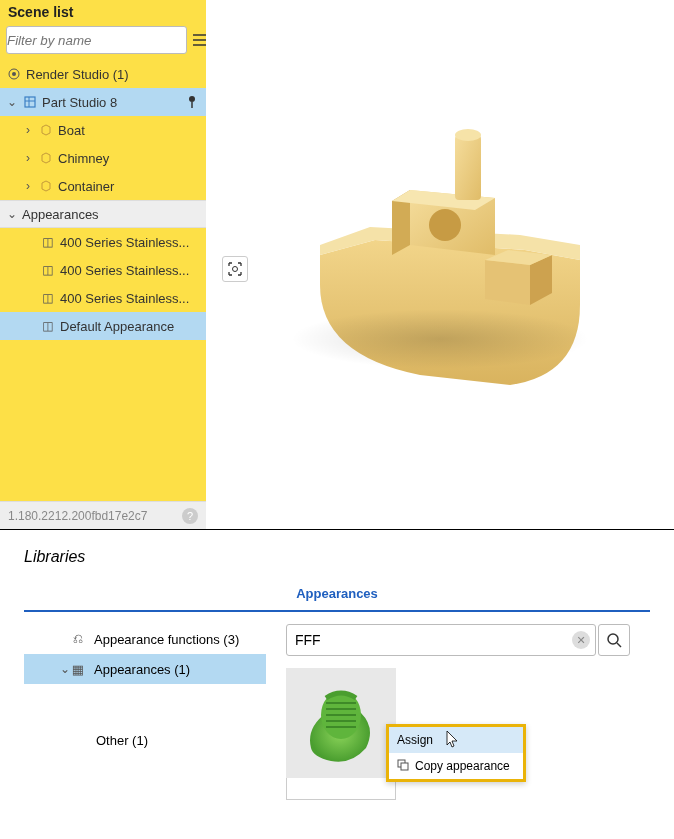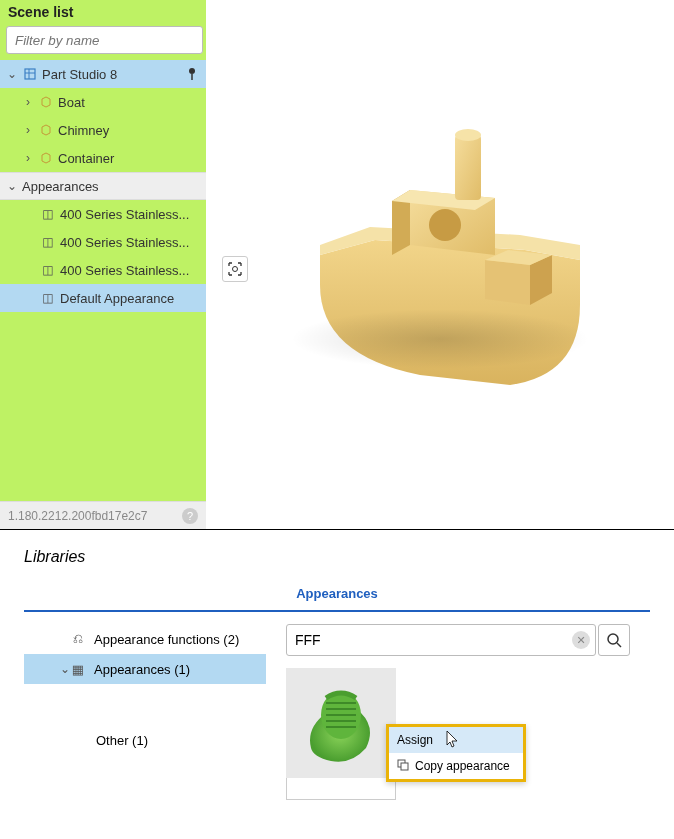--- a/index.html
+++ b/index.html
@@ -1,23 +1,23 @@
 <!DOCTYPE html>
 <html><head>
 <meta charset="utf-8">
 <style>
   * { box-sizing: border-box; margin: 0; padding: 0; font-family: -apple-system, BlinkMacSystemFont, "Segoe UI", Arial, sans-serif; }
   body { width: 674px; height: 839px; background: #fff; overflow: hidden; }
 
   
   .top { display: flex; height: 530px; border-bottom: 1px solid #000; }
-  .sidebar { width: 206px; background: #bef264; display: flex; flex-direction: column; font-size: 13px; color: #333; }
+  .sidebar { width: 206px; background: #fde047; display: flex; flex-direction: column; font-size: 13px; color: #333; }
   .sidebar-title { font-weight: 600; padding: 4px 8px 6px; font-size: 14px; color:#222; }
   .filter-row { display: flex; align-items: center; gap: 6px; padding: 0 6px 6px; }
-  .filter-input { flex: 1; height: 28px; border: 1px solid #bbb; border-radius: 3px; padding: 0 8px; font-style: italic; color: #888; background:#fff;}
+  .filter-input { flex: 1; height: 28px; border: 1px solid #bbb; border-radius: 3px; padding: 0 0; font-style: italic; color: #888; background:#fff;}
   .list-icon { width: 18px; height: 18px; display: flex; align-items: center; justify-content: center; color:#333; }
 
   .tree-row { height: 28px; display: flex; align-items: center; padding: 0 6px; gap: 4px; cursor: default; white-space: nowrap; overflow: hidden; }
   .tree-row.selected { background: #b3d9f2; }
   .tree-row.sub { padding-left: 22px; }
   .tree-row.sub2 { padding-left: 40px; }
   .expander { width: 12px; font-size: 12px; display: inline-flex; justify-content:center; color:#555; }
   .node-icon { width: 16px; height: 16px; display: inline-flex; align-items:center; justify-content:center; font-size: 12px; color:#555;}
   .node-label { flex: 1; overflow: hidden; text-overflow: ellipsis; }
   .trailing { width:16px; height:16px; display:inline-flex;align-items:center;justify-content:center;color:#555;}
@@ -74,20 +74,29 @@
       <span class="list-icon">
         <svg width="16" height="16" viewBox="0 0 16 16">
             <path d="M2 3h12M2 8h12M2 13h12" stroke="#333" stroke-width="1.5"></path>
             <circle cx="1" cy="3" r="1" fill="#333"></circle>
             <circle cx="1" cy="8" r="1" fill="#333"></circle>
             <circle cx="1" cy="13" r="1" fill="#333"></circle>
           </svg>
       </span>
     </div>
 
+    <div class="tree-row">
+      <span class="node-icon">
+        <svg width="14" height="14" viewBox="0 0 14 14">
+            <circle cx="7" cy="7" r="5" fill="none" stroke="#555"></circle>
+            <circle cx="7" cy="7" r="2" fill="#555"></circle>
+          </svg>
+      </span>
+      <span class="node-label">Render Studio (1)</span>
+    </div>
 
     <div class="tree-row selected">
       <span class="expander">⌄</span>
       <span class="node-icon">
         <svg width="14" height="14" viewBox="0 0 14 14">
             <rect x="2" y="2" width="10" height="10" fill="none" stroke="#3a7fc4" stroke-width="1.2"></rect>
             <path d="M2 6h10M6 2v10" stroke="#3a7fc4"></path>
           </svg>
       </span>
       <span class="node-label">Part Studio 8</span>
@@ -201,21 +210,21 @@
 <div class="bottom">
   <div class="bottom-title">Libraries</div>
   <div class="tabbar">
     <div class="tab">Appearances</div>
   </div>
 
   <div class="bottom-body">
     <div class="lib-tree" style="position:relative;">
       <div class="lib-row top-level">
         <span class="lib-row-icon">⎌</span>
-        <span>Appearance functions (2)</span>
+        <span>Appearance functions (3)</span>
       </div>
       <div class="lib-row selected" style="position:relative;">
         <span class="exp">⌄</span>
         <span class="lib-row-icon">▦</span>
         <span>Appearances (1)</span>
       </div>
       <div class="lib-row" style="padding-left:72px;margin-top:41px;">
         <span>Other (1)</span>
       </div>
     </div>

